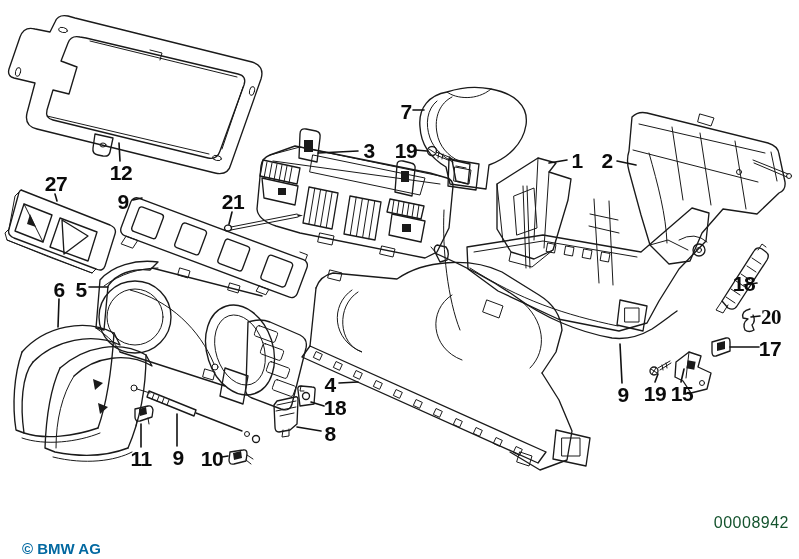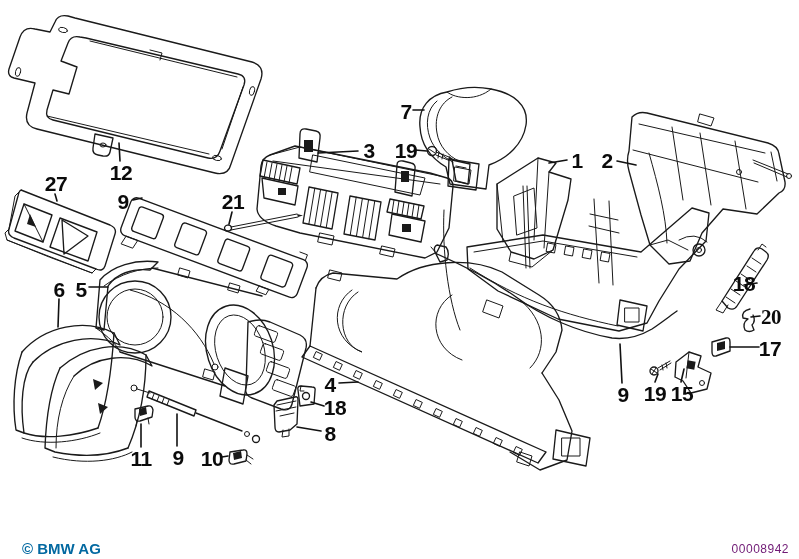--- a/index.html
+++ b/index.html
@@ -15,21 +15,21 @@
   .leader{stroke:#111;stroke-width:1.6;fill:none;stroke-linecap:round;}
   .callout{
     position:absolute;transform:translate(-50%,-50%);
     font-weight:bold;font-size:21px;letter-spacing:-0.5px;color:#0b0b0b;
     cursor:pointer;user-select:none;line-height:1;
   }
   .copyright{
     position:absolute;left:22px;top:540px;font-size:15px;font-weight:bold;color:#0369a1;
   }
   .doc-number{
-    position:absolute;right:10px;top:542px;font-size:12px;color:#701a75;letter-spacing:0.5px;
+    position:absolute;right:10px;top:514px;font-size:16px;color:#14532d;letter-spacing:0.5px;
   }
 </style>
 </head>
 <body>
 
 <div class="stage">
 
 <svg width="799" height="559" viewBox="0 0 799 559">
 
   <g>

